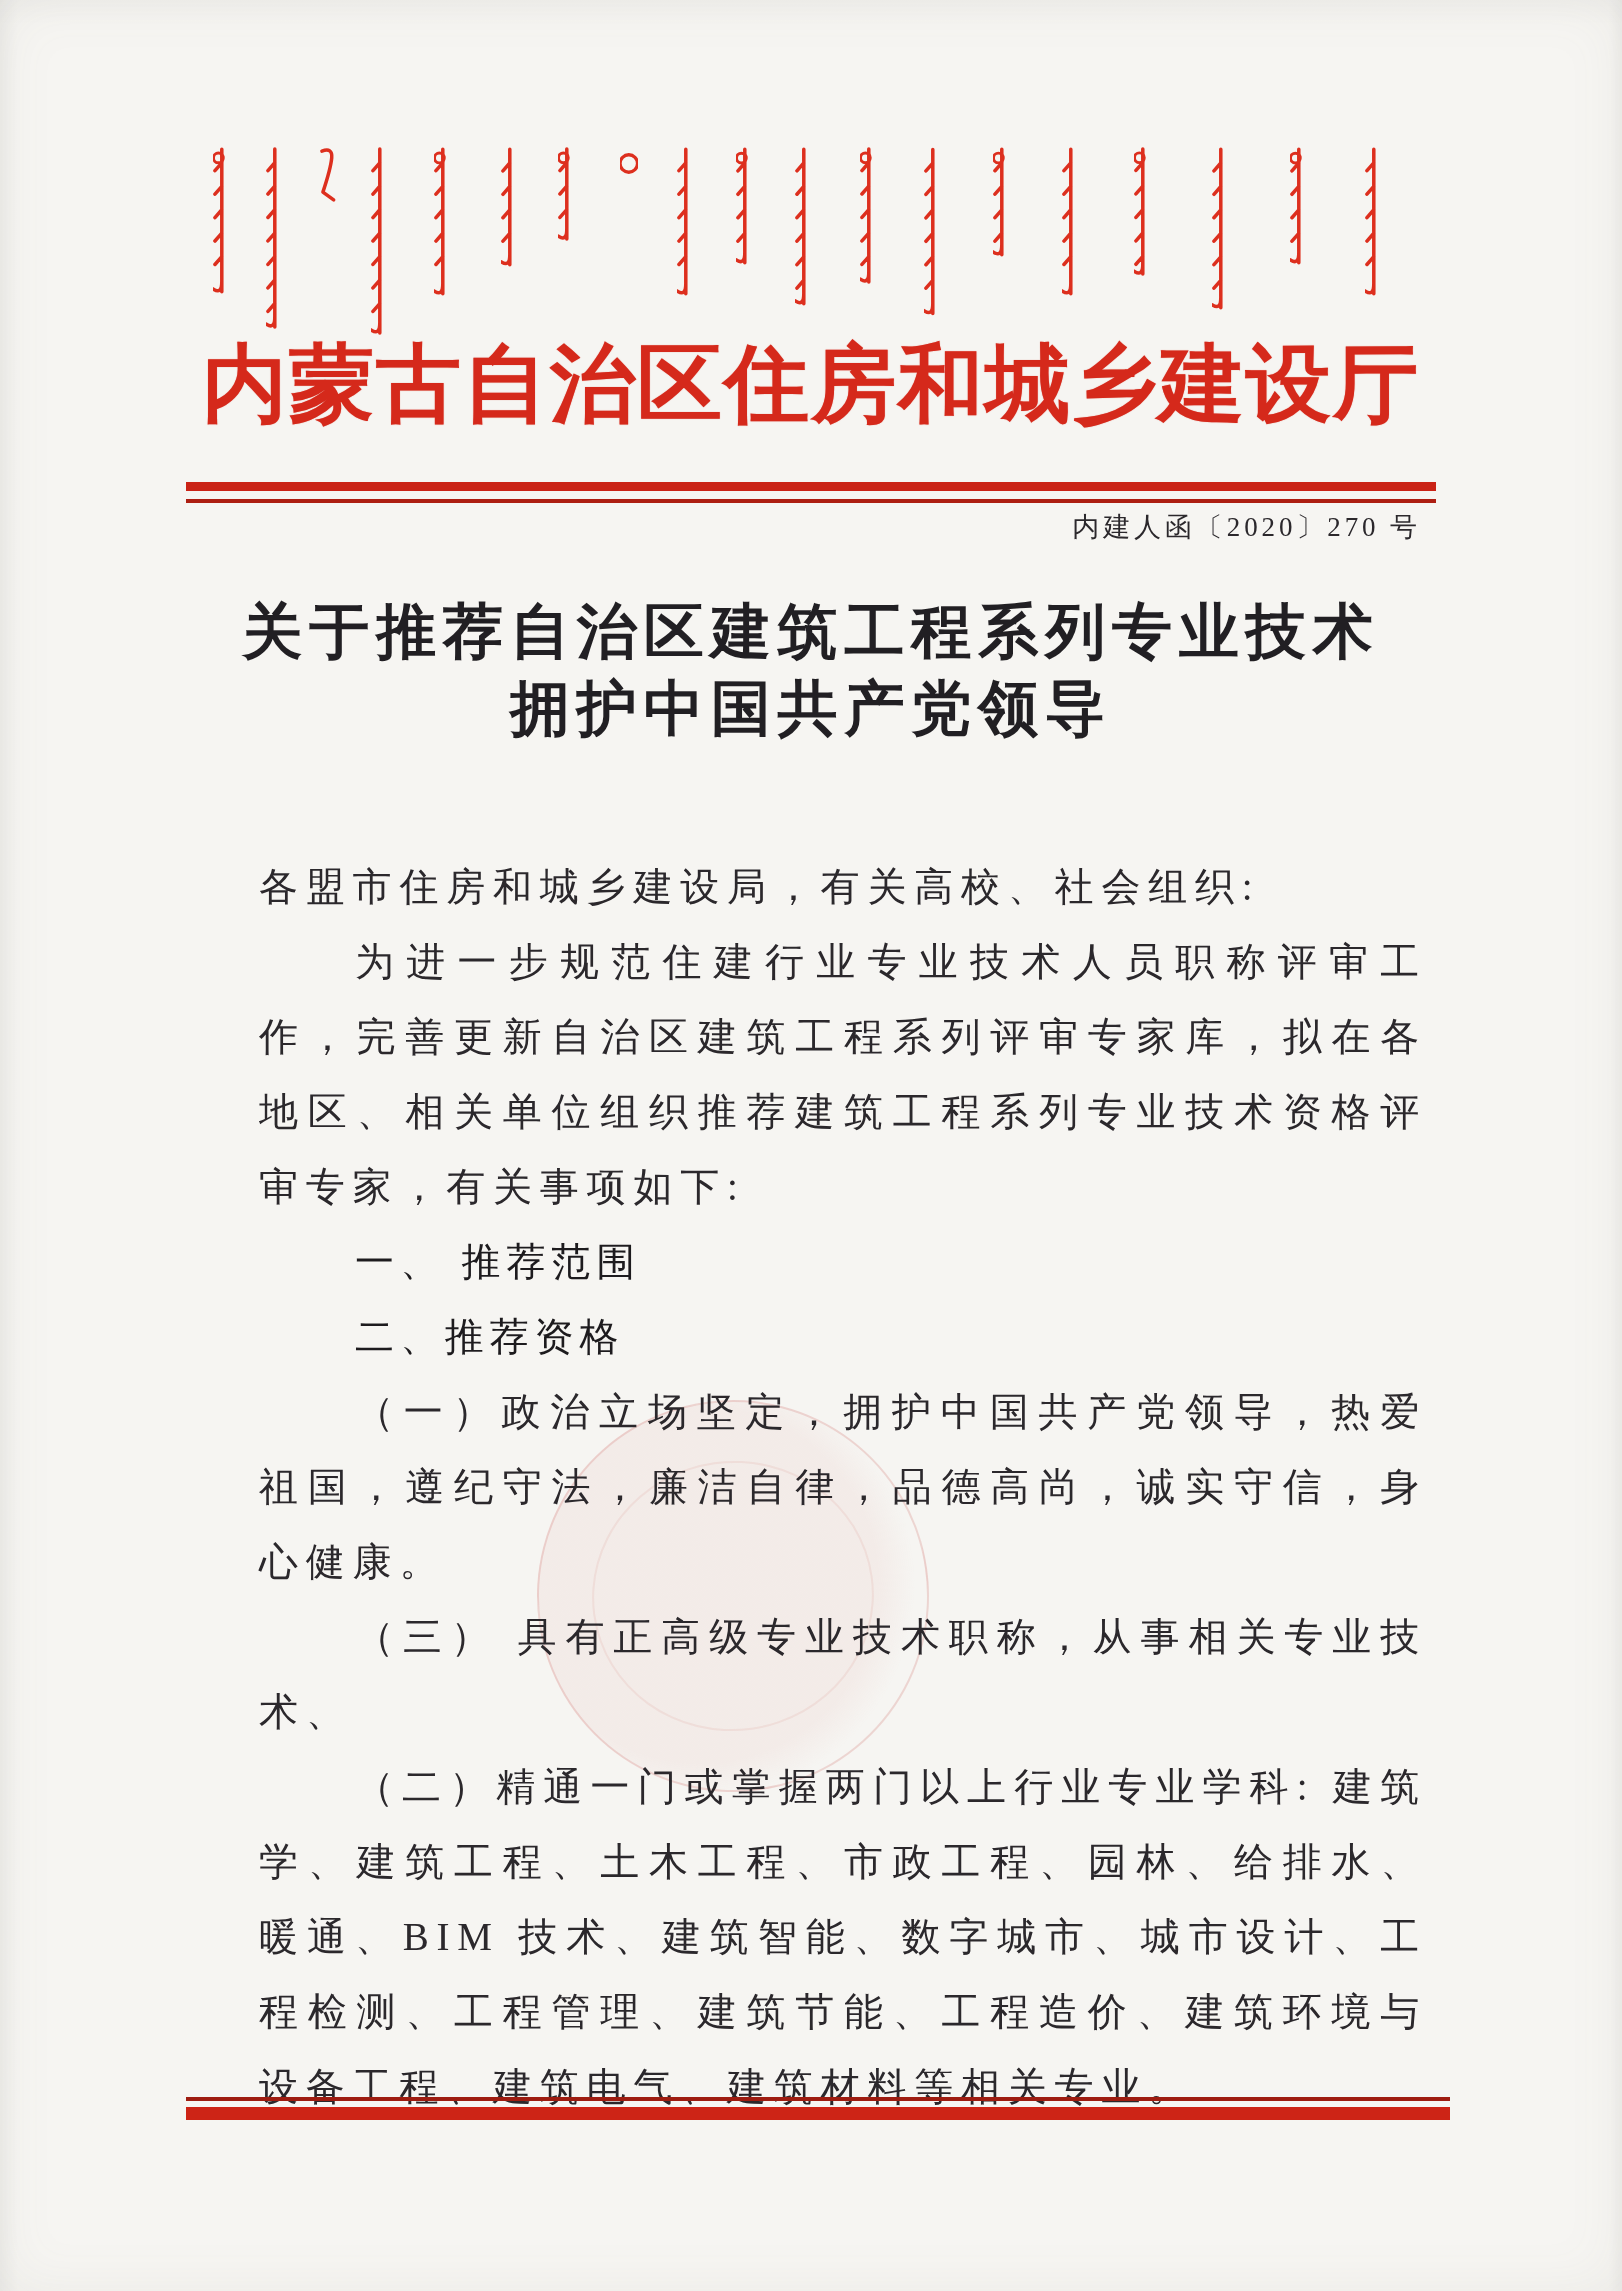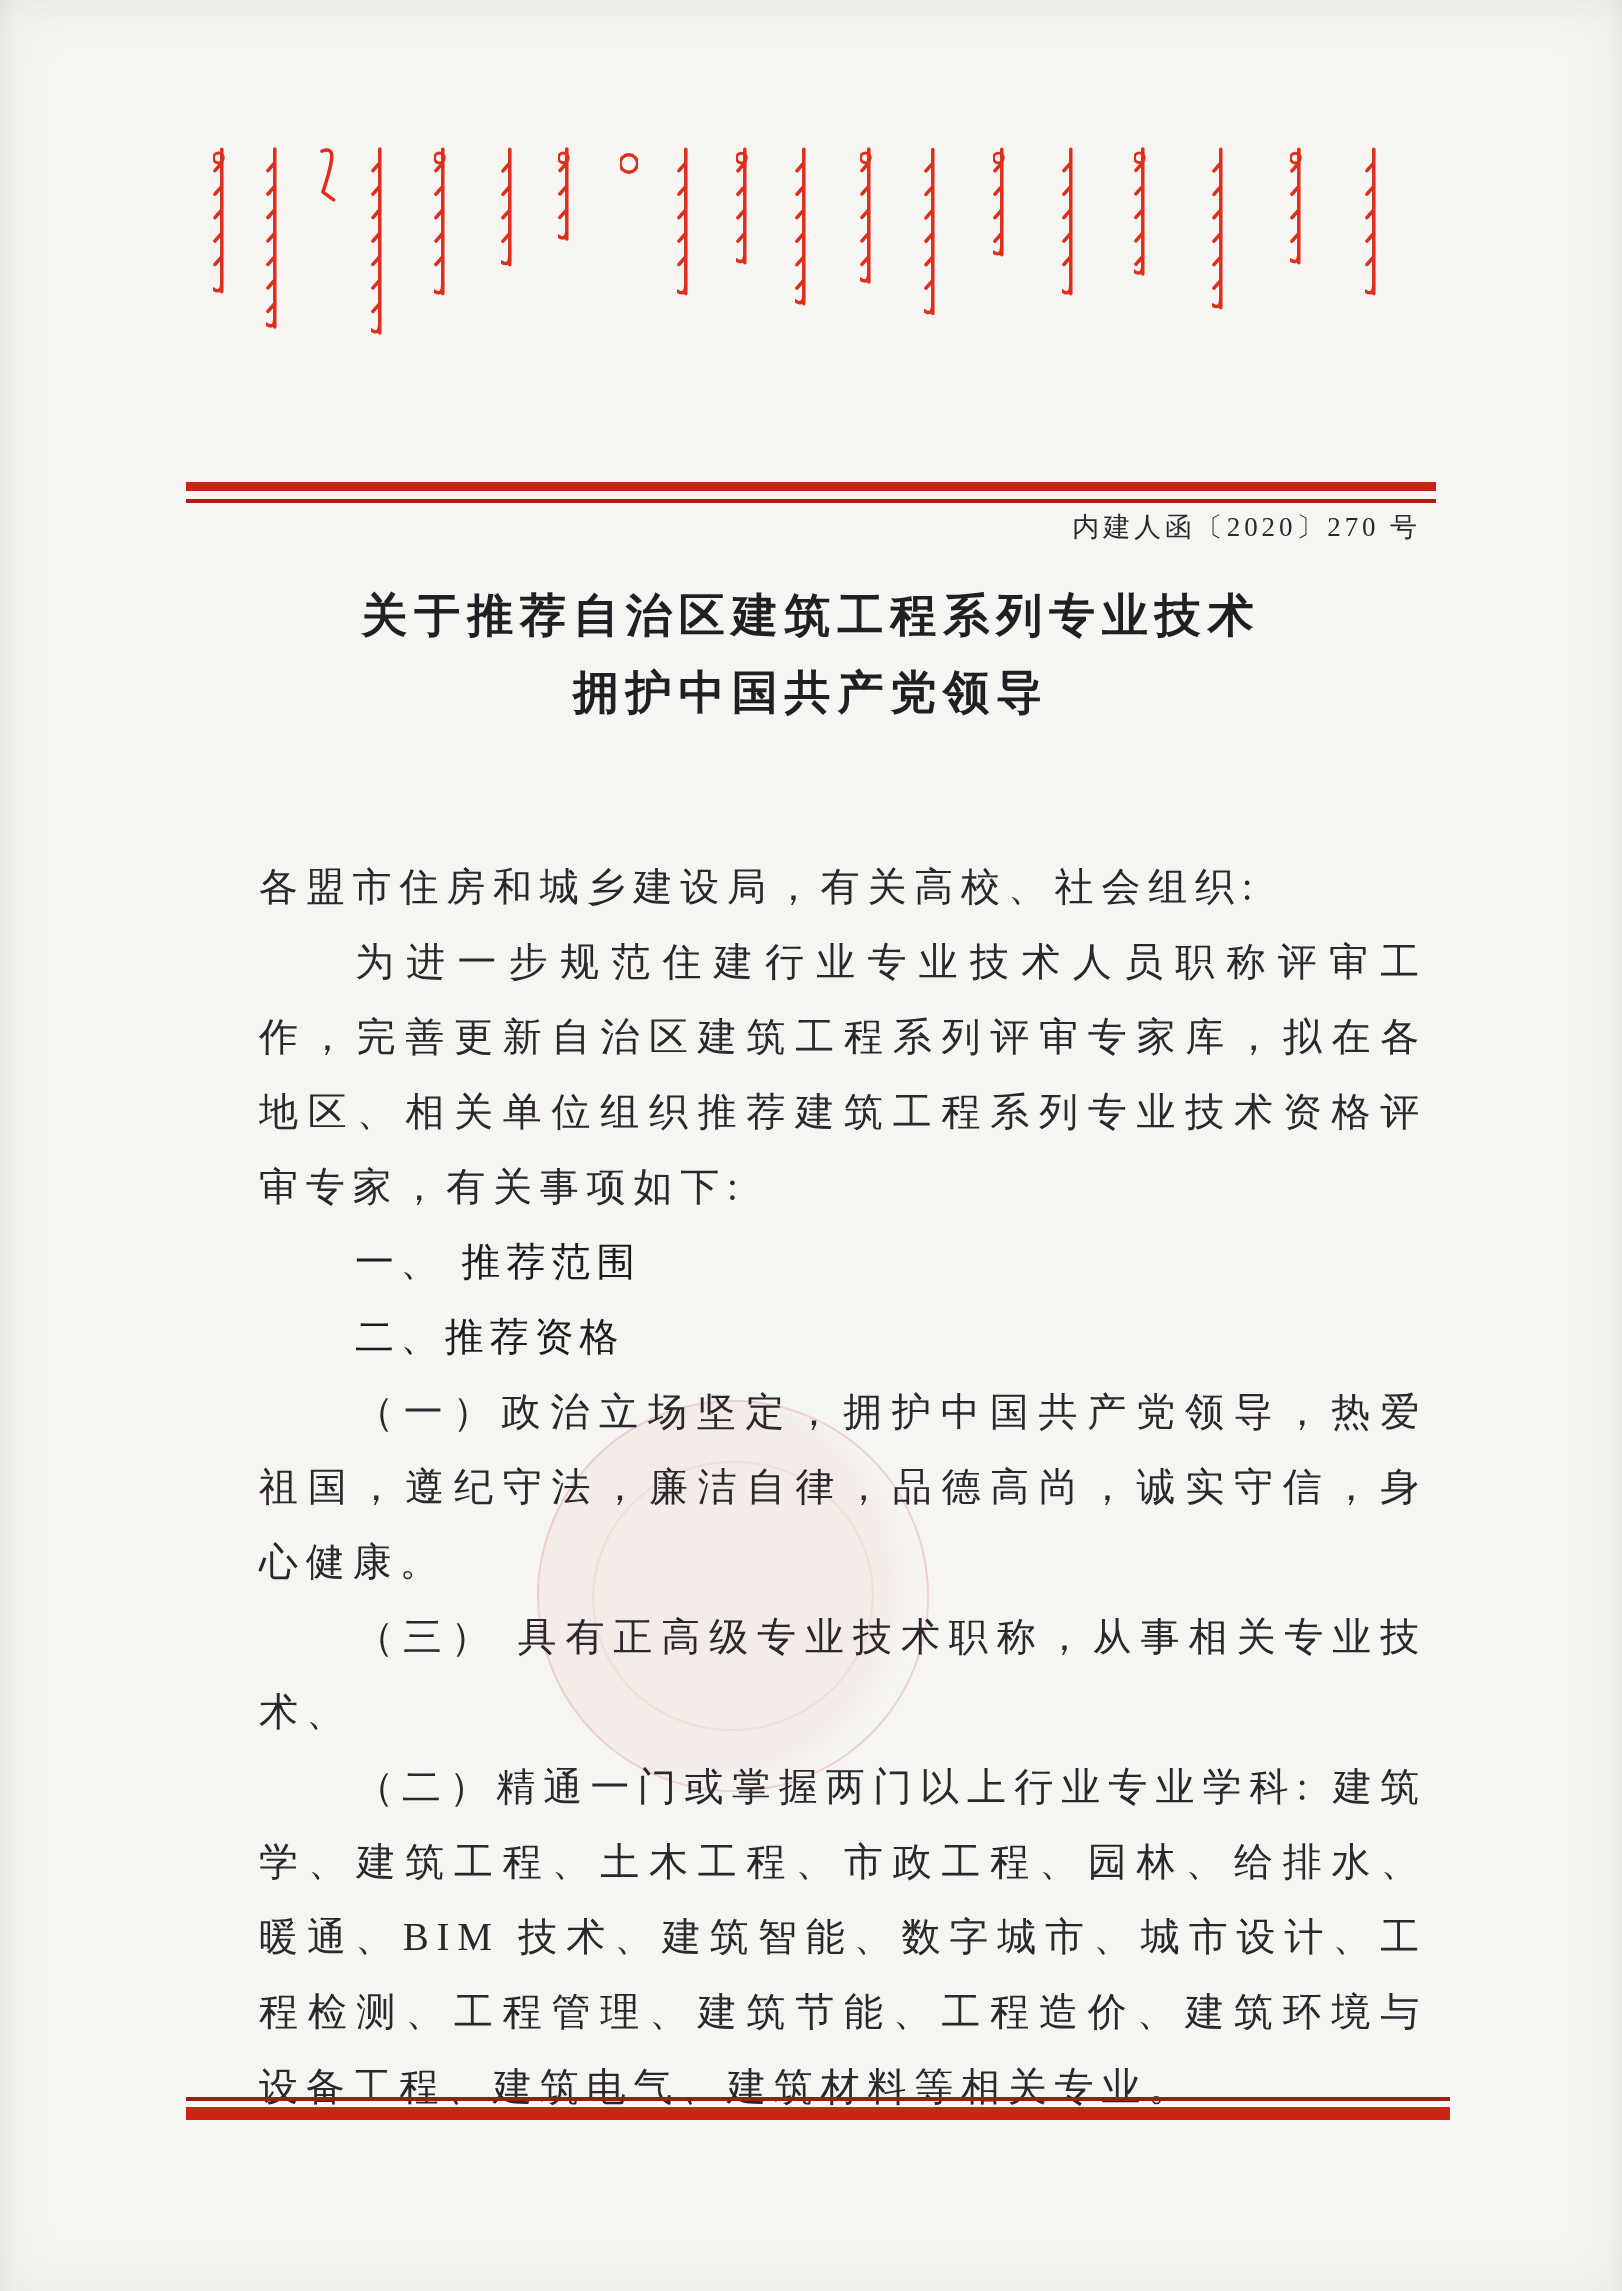--- a/index.html
+++ b/index.html
@@ -39,23 +39,23 @@
   .rule-bottom-thick{top:2107px;height:12.7px;background:#cd2416;width:1264px;}
 
   
   .doc-number{
     position:absolute;top:509px;right:201px;
     font-size:27px;letter-spacing:3.9px;color:#2b282c;
   }
 
   
   .doc-title{
-    position:absolute;top:577px;left:0;width:100%;
+    position:absolute;top:594px;left:0;width:100%;
     text-align:center;font-weight:bold;
-    font-size:46px;line-height:77px;letter-spacing:6.9px;
+    font-size:60px;line-height:77px;letter-spacing:6.9px;
     color:#211f23;
   }
 
   
   .body-text{
     position:absolute;top:849px;left:226px;width:1168px;
     font-size:39px;line-height:75px;letter-spacing:7.8px;
     text-align:justify;
     color:#2b282c;
     margin-left:33px;
@@ -187,20 +187,21 @@
           <circle cx="5.5" cy="11" r="5" fill="none" stroke="#dd2f1e" stroke-width="3"></circle>
         </svg>
       </div>
       <div class="mongol-word" style="left: 1365px;">
         <svg width="17.6" height="149" viewBox="0 0 18 152" xmlns="http://www.w3.org/2000/svg">
           <path d="M9 2 V150 M9 16 L2 24 M9 40 L2 48 M9 64 L2 72 M9 88 L2 96 M9 112 L2 120 M9 140 Q9 153 0 147" fill="none" stroke="#dd2f1e" stroke-width="3.6" stroke-linecap="round" stroke-linejoin="round"></path>
         </svg>
       </div>
     </div>
 
+  <div class="agency-name">内蒙古自治区住房和城乡建设厅</div>
 
   <div class="rule rule-top-thick"></div>
   <div class="rule rule-top-thin"></div>
 
   <div class="doc-number">内建人函〔2020〕270 号</div>
 
   <div class="doc-title">
     <div>关于推荐自治区建筑工程系列专业技术</div>
     <div>拥护中国共产党领导</div>
   </div>

